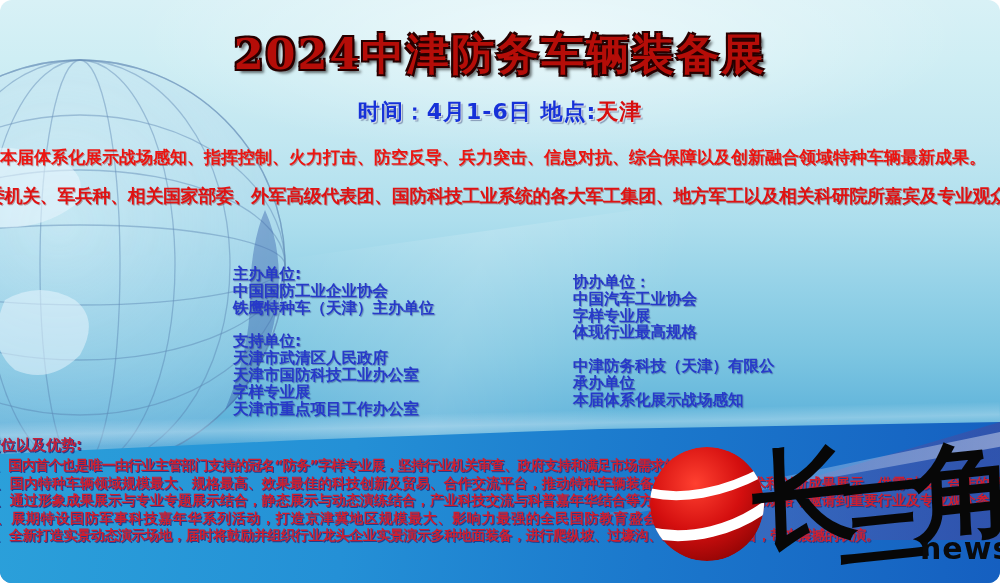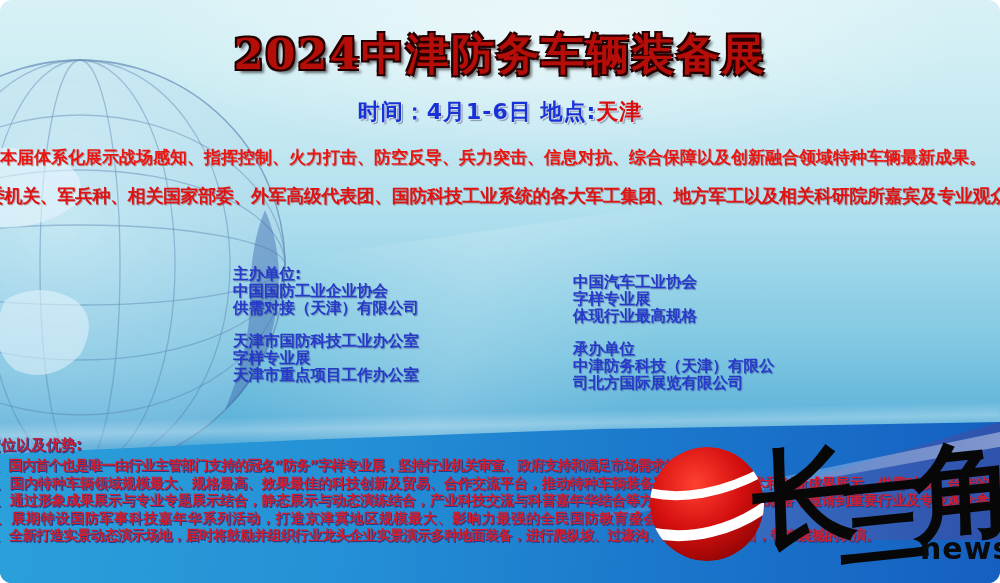--- a/index.html
+++ b/index.html
@@ -114,35 +114,38 @@
     <span>时间：4月1-6日  地点:</span><span class="loc">天津</span>
   </div>
 
   <div id="intro-line" class="layer txt">本届体系化展示战场感知、指挥控制、火力打击、防空反导、兵力突击、信息对抗、综合保障以及创新融合领域特种车辆最新成果。</div>
 
   <div id="audience-line" class="layer txt">委机关、军兵种、相关国家部委、外军高级代表团、国防科技工业系统的各大军工集团、地方军工以及相关科研院所嘉宾及专业观众现</div>
 
   <div id="org-left" class="layer txt org-block">
     <div>主办单位:</div>
     <div>中国国防工业企业协会</div>
-    <div>供需对接（天津）有限公司</div>
+    <div>铁鹰特种车（天津）主办单位</div>
     <div class="org-gap"></div>
+    <div>支持单位:</div>
+    <div>天津市武清区人民政府</div>
     <div>天津市国防科技工业办公室</div>
     <div>字样专业展</div>
     <div>天津市重点项目工作办公室</div>
   </div>
 
   <div id="org-right" class="layer txt org-block">
+    <div>协办单位：</div>
     <div>中国汽车工业协会</div>
     <div>字样专业展</div>
     <div>体现行业最高规格</div>
     <div class="org-gap"></div>
+    <div>中津防务科技（天津）有限公</div>
     <div>承办单位</div>
-    <div>中津防务科技（天津）有限公</div>
-    <div>司北方国际展览有限公司</div>
+    <div>本届体系化展示战场感知</div>
   </div>
 
   <div id="highlights" class="layer txt">
     <div id="hl-heading">定位以及优势:</div>
     <div class="ls-tight">1、国内首个也是唯一由行业主管部门支持的冠名“防务”字样专业展，坚持行业机关审查、政府支持和满足市场需求的媒体运作</div>
     <div class="ls-norm">2、国内特种车辆领域规模最大、规格最高、效果最佳的科技创新及贸易、合作交流平台，推动特种车辆装备军地融合前沿技术和创新成果展示、供需对接、合作的平台</div>
     <div class="ls-norm">3、通过形象成果展示与专业专题展示结合，静态展示与动态演练结合，产业科技交流与科普嘉年华结合等方式，体现行业最高规格，邀请到重要行业及专业观众参观</div>
     <div class="ls-wide">4、展期特设国防军事科技嘉年华系列活动，打造京津冀地区规模最大、影响力最强的全民国防教育盛会</div>
     <div class="ls-mid">5、全新打造实景动态演示场地，届时将鼓励并组织行业龙头企业实景演示多种地面装备，进行爬纵坡、过壕沟、蛇形机动等科目，带来震撼的表演。</div>
   </div>

